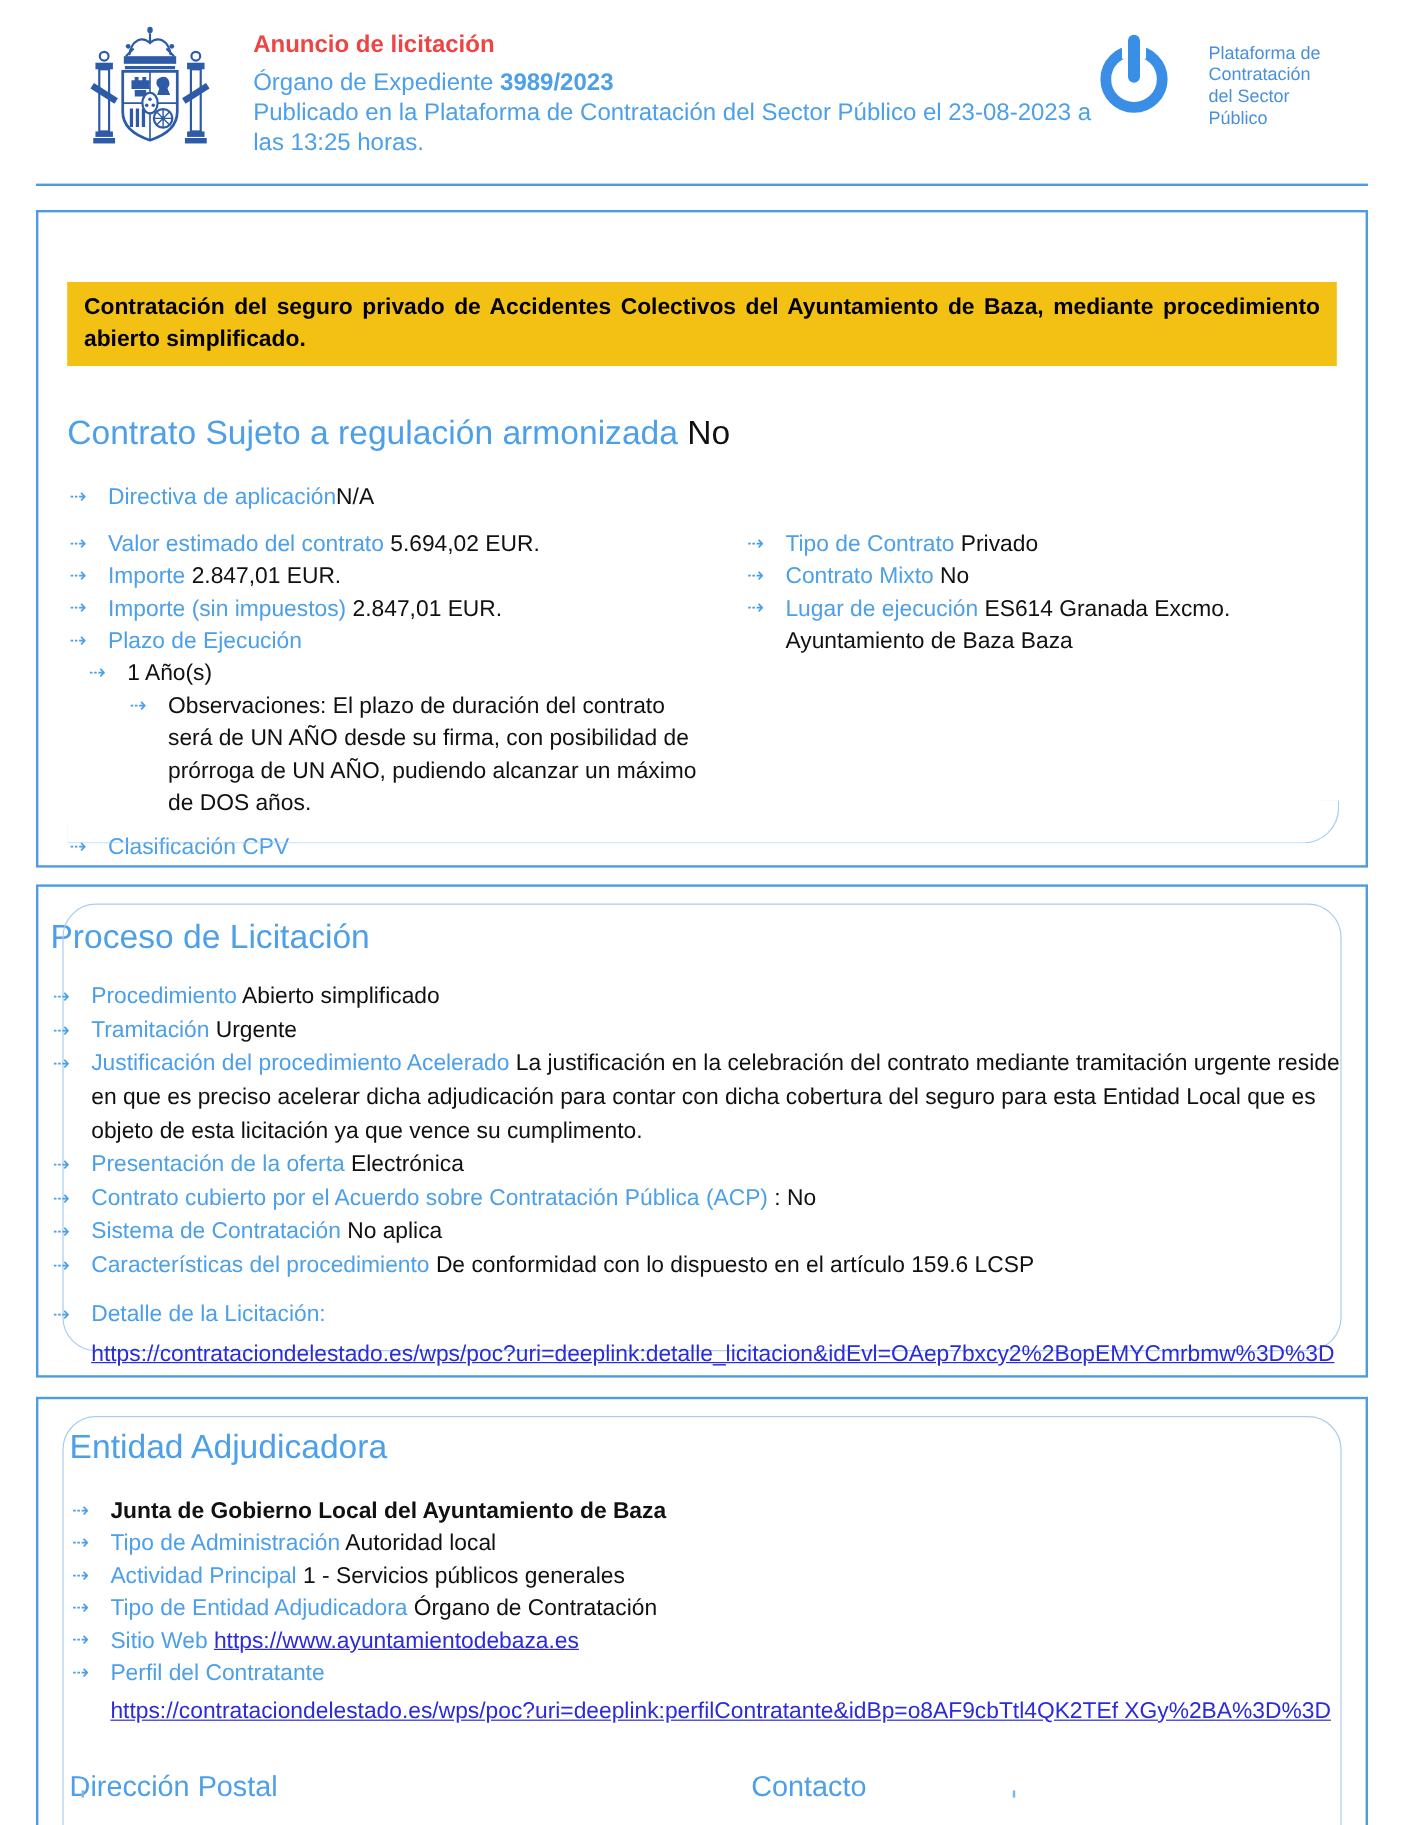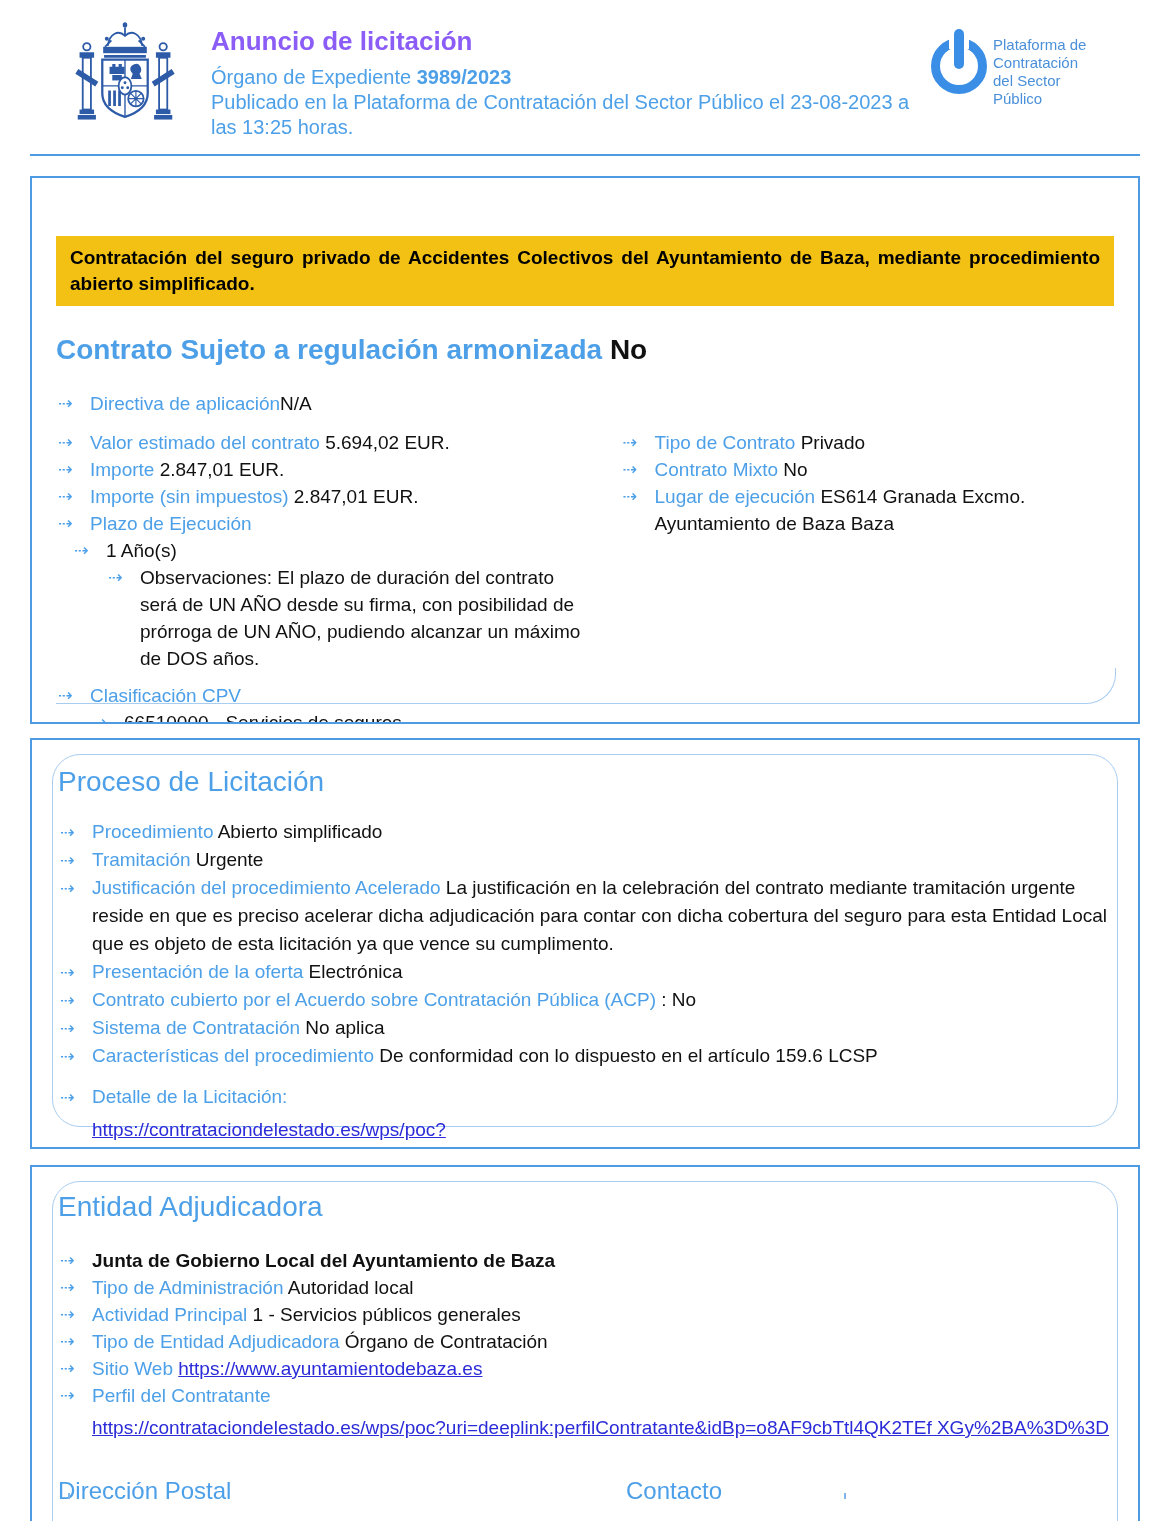--- a/index.html
+++ b/index.html
@@ -17,51 +17,51 @@
   body{
     width:1170px;height:1521px;overflow:hidden;background:#fff;
     font-family:"Liberation Sans", sans-serif;color:var(--ink);
   }
   .page{padding:0 30px;}
 
   
   .header{display:flex;align-items:flex-start;padding-top:16px;}
   .crest{margin-left:45px;flex:0 0 auto;color:var(--crest);}
   .header-text{margin-left:36px;width:706px;}
-  .page-title{font-size:26px;font-weight:bold;color:#8b5cf6;margin:10px 0 8px;}
+  .page-title{font-size:20px;font-weight:bold;color:#ef4444;margin:10px 0 8px;}
   .meta{font-size:20px;line-height:25px;color:var(--accent);}
   .meta b{font-weight:bold;}
-  .platform{display:flex;flex:1;justify-content:center;gap:6px;padding-right:28px;}
+  .platform{display:flex;flex:1;justify-content:space-between;gap:6px;padding-right:28px;}
   .power{position:relative;width:56px;height:56px;border:9px solid var(--accent2);
          border-radius:50%;margin-top:22px;flex:0 0 auto;}
   .power::before{content:"";position:absolute;top:-13px;left:50%;transform:translateX(-50%);
          width:20px;height:15px;background:#fff;}
   .power::after{content:"";position:absolute;top:-18px;left:50%;transform:translateX(-50%);
          width:10px;height:40px;background:var(--accent2);border-radius:5px;}
   .platform-text{font-size:15px;line-height:18px;color:#4a90d9;margin-top:20px;width:105px;}
   .hr{border:0;border-top:2px solid var(--border);margin:14px 0 0;}
 
   
   .section{border:2px solid var(--border);margin-top:20px;position:relative;overflow:hidden;}
   .sec1{height:548px;padding:14px 24px 0;}
-  .sec2{height:411px;padding:0 26px;margin-top:14px;}
+  .sec2{height:411px;padding:0 10px;margin-top:14px;}
   .sec3{height:362px;padding:0 26px;margin-top:16px;}
 
   .curl-bottom{position:absolute;left:24px;right:22px;bottom:18px;height:36px;
        border-bottom:1px solid var(--panel);border-right:1px solid var(--panel);
        border-bottom-right-radius:30px;pointer-events:none;}
   .inner-panel{position:absolute;left:20px;right:20px;top:14px;bottom:20px;
        border:1px solid var(--panel);border-radius:28px;pointer-events:none;}
   .inner-panel.open-bottom{bottom:-50px;}
 
   .notice{background:var(--highlight);padding:9px 14px;font-size:19px;font-weight:bold;
        line-height:26px;text-align:justify;color:#000;margin-top:44px;}
 
   .h2{font-size:28px;color:var(--accent);font-weight:normal;}
-  .sec1 .h2{margin-top:28px;font-weight:bold;}
+  .sec1 .h2{margin-top:40px;}
   .h2 .hval{color:var(--ink);}
 
   .fields{margin-top:20px;position:relative;}
   .fld{position:relative;padding-left:34px;font-size:19px;line-height:28px;color:var(--ink);}
   .lh27 .fld{line-height:27px;}
   .blt{position:absolute;left:2px;top:0;color:var(--accent);
        font-family:"DejaVu Sans", sans-serif;font-size:17px;}
   .lb{color:var(--accent);}
   .vl{color:var(--ink);}
   .bold{font-weight:bold;}

